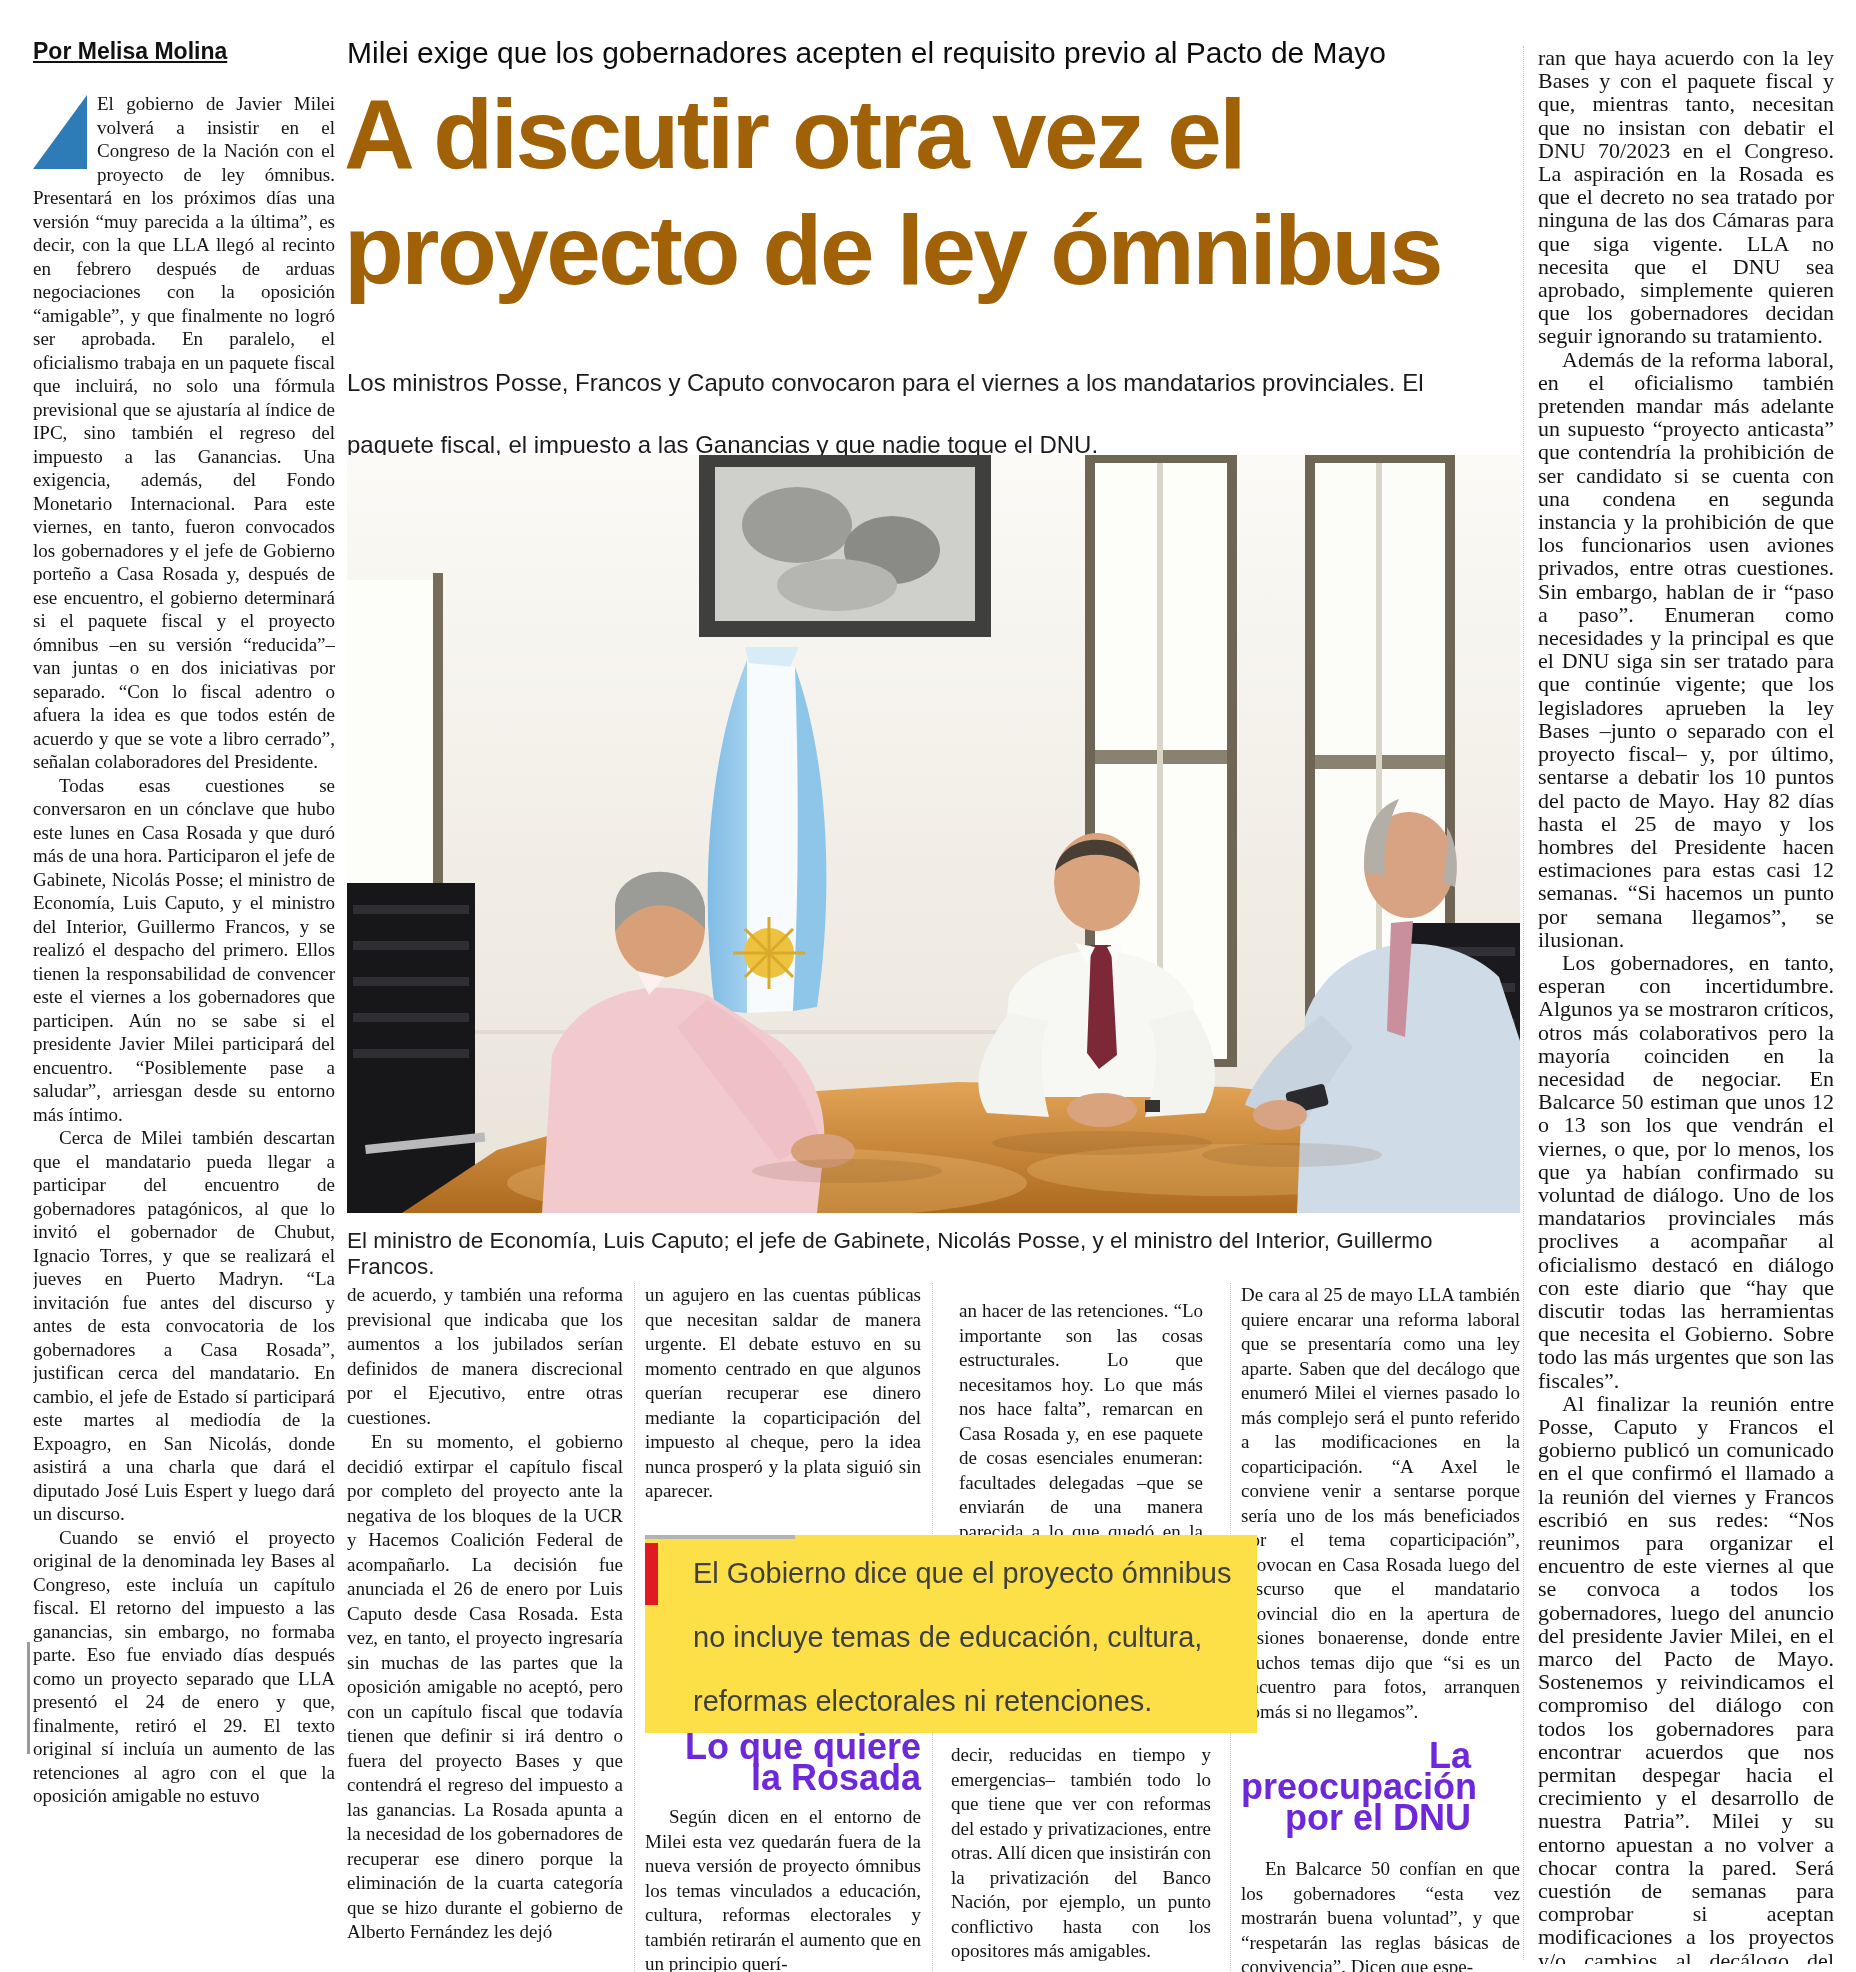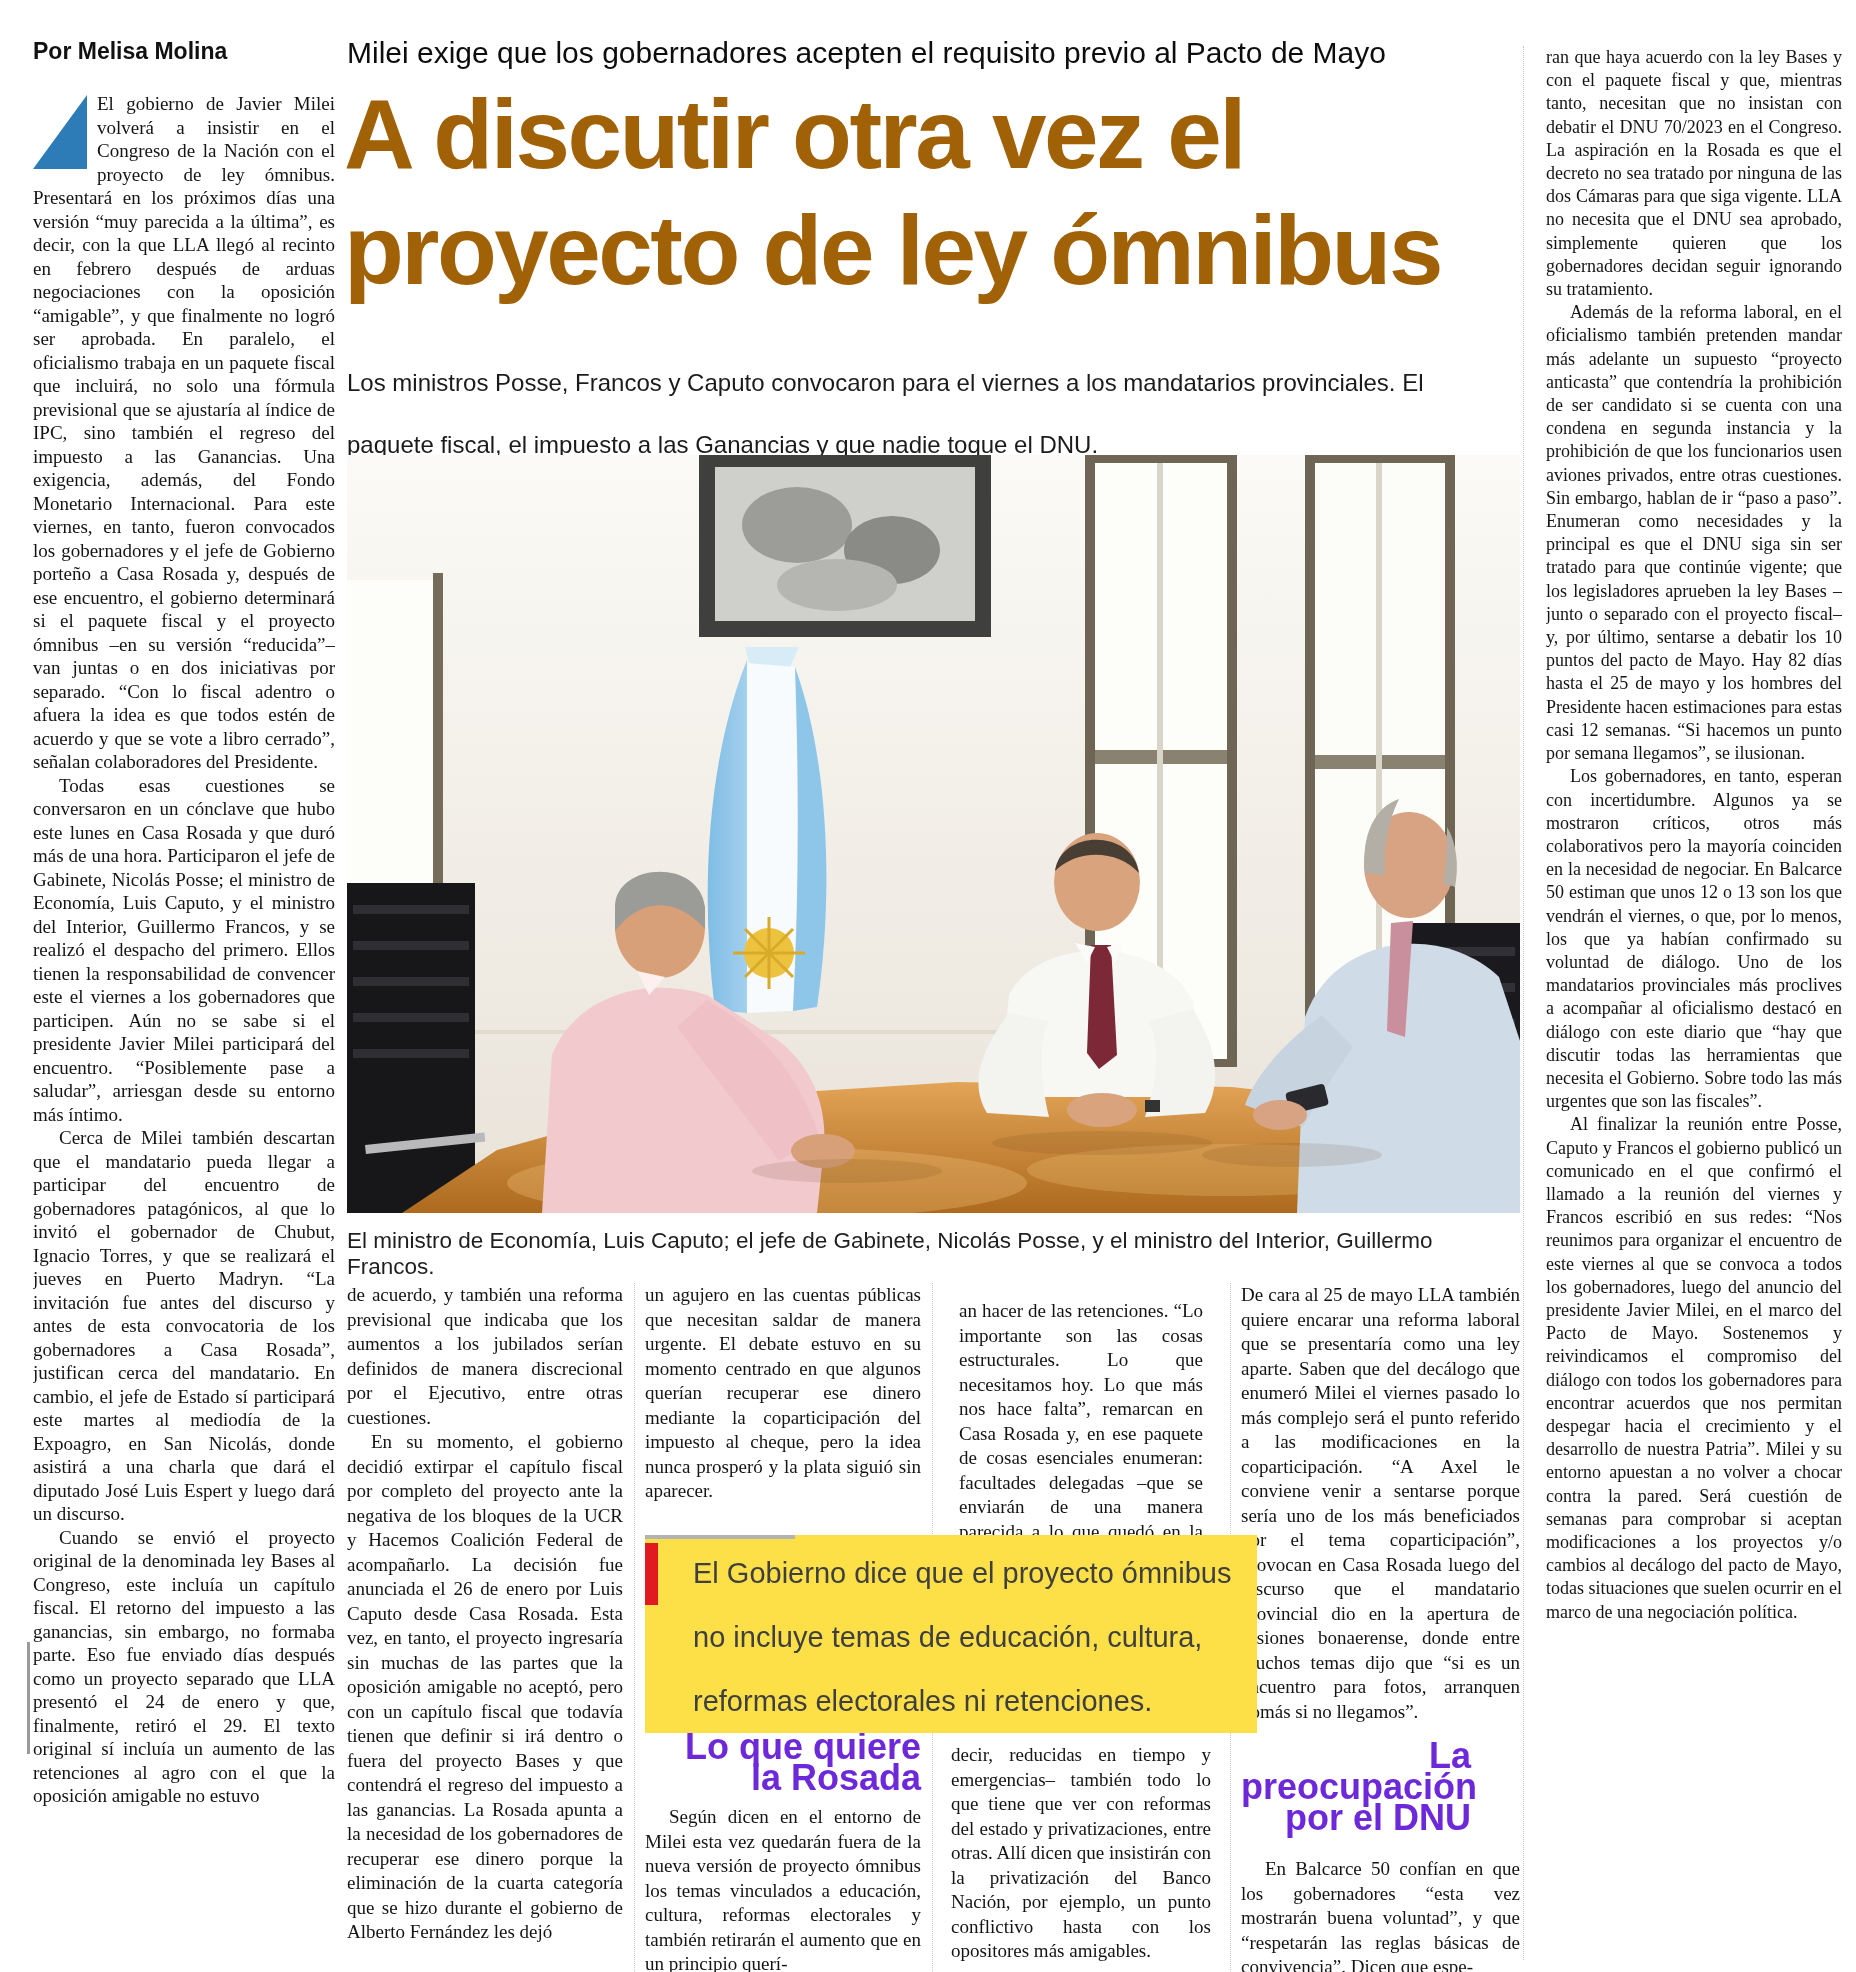--- a/index.html
+++ b/index.html
@@ -3,21 +3,21 @@
 <meta charset="utf-8">
 <style>
   html,body{margin:0;padding:0;}
   body{
     width:1856px;height:1972px;position:relative;background:#ffffff;
     font-family:"Liberation Serif", serif;color:#141414;overflow:hidden;
   }
   .abs{position:absolute;}
   
   .byline{left:33px;top:38px;font-family:"Liberation Sans",sans-serif;
-    font-size:23px;font-weight:bold;color:#111;}
+    font-size:23px;font-weight:bold;color:#111;text-decoration:underline;}
   .kicker{left:347px;top:36px;width:1180px;font-family:"Liberation Sans",sans-serif;
     font-size:30px;color:#0d0d0d;}
   .headline{left:344px;top:76px;width:1180px;font-family:"Liberation Sans",sans-serif;
     font-size:98px;line-height:116px;font-weight:bold;letter-spacing:-2.5px;color:#a16207;}
   .deck{left:347px;top:352px;width:1160px;font-family:"Liberation Sans",sans-serif;
     font-size:24px;line-height:62px;color:#1b1b1b;}
   
   .left-col{left:33px;top:92px;width:302px;height:1880px;overflow:hidden;
     font-size:19px;line-height:23.5px;text-align:justify;}
   .left-col p{margin:0;}
@@ -42,21 +42,21 @@
   .pullquote{position:absolute;left:298px;top:252px;width:612px;z-index:5;background:#fde047;}
   .pq-toprule{position:absolute;left:0;top:0;width:150px;height:4px;background:#b3b3b3;}
   .pq-bar{position:absolute;left:0;top:8px;width:13px;height:62px;background:#e11a22;}
   .pq-text{margin:0;padding:6px 0 0 48px;font-family:"Liberation Sans",sans-serif;
     font-size:29px;line-height:64px;color:#3f3f3f;text-align:left;}
   
   .blk{position:absolute;}
   
   .right-rule{left:1523px;top:46px;height:1914px;border-left:1px dotted #c6c6c6;position:absolute;}
   .right-col{left:1538px;top:46px;width:296px;height:1918px;overflow:hidden;
-    font-size:18px;line-height:23.2px;text-align:justify;margin-left:8px;}
+    font-size:22px;line-height:23.2px;text-align:justify;}
   .right-col p{margin:0;}
   .right-col p.ind{text-indent:24px;}
 </style>
 </head>
 <body>
 
 <div class="abs byline">Por Melisa Molina</div>
 
 <div class="abs kicker">Milei exige que los gobernadores acepten el requisito previo al Pacto de Mayo</div>
 <h1 class="abs headline" style="margin:0;">A discutir otra vez el proyecto de ley ómnibus</h1>

